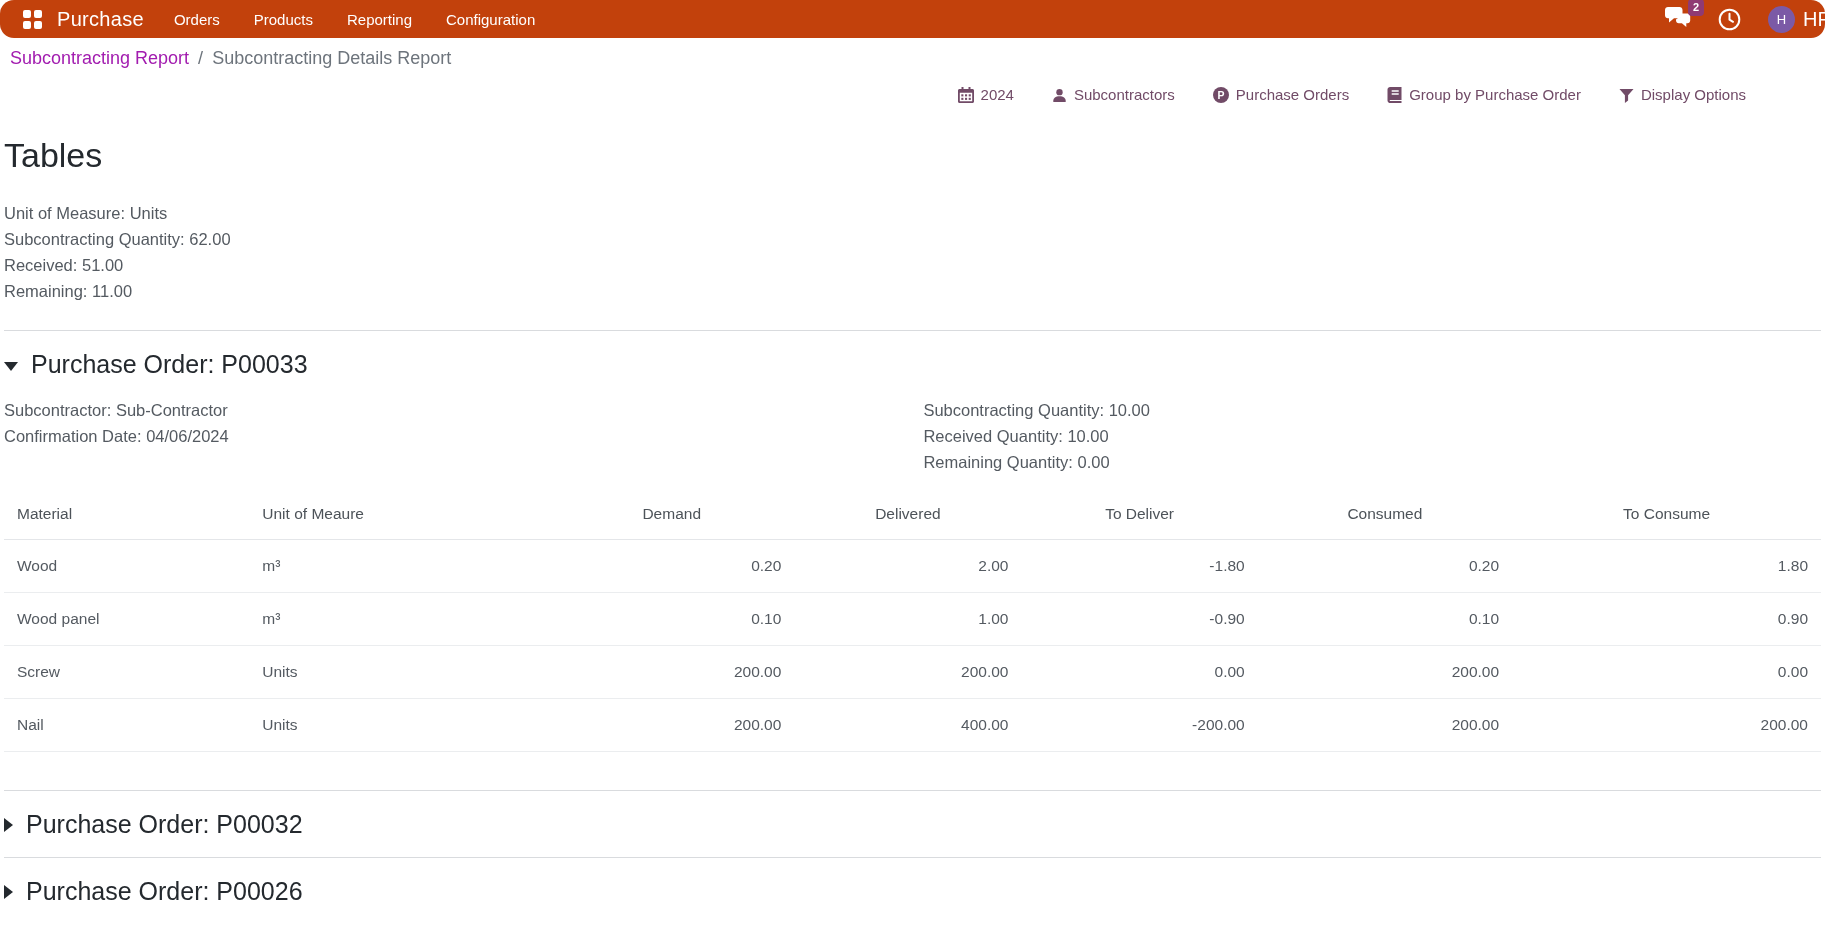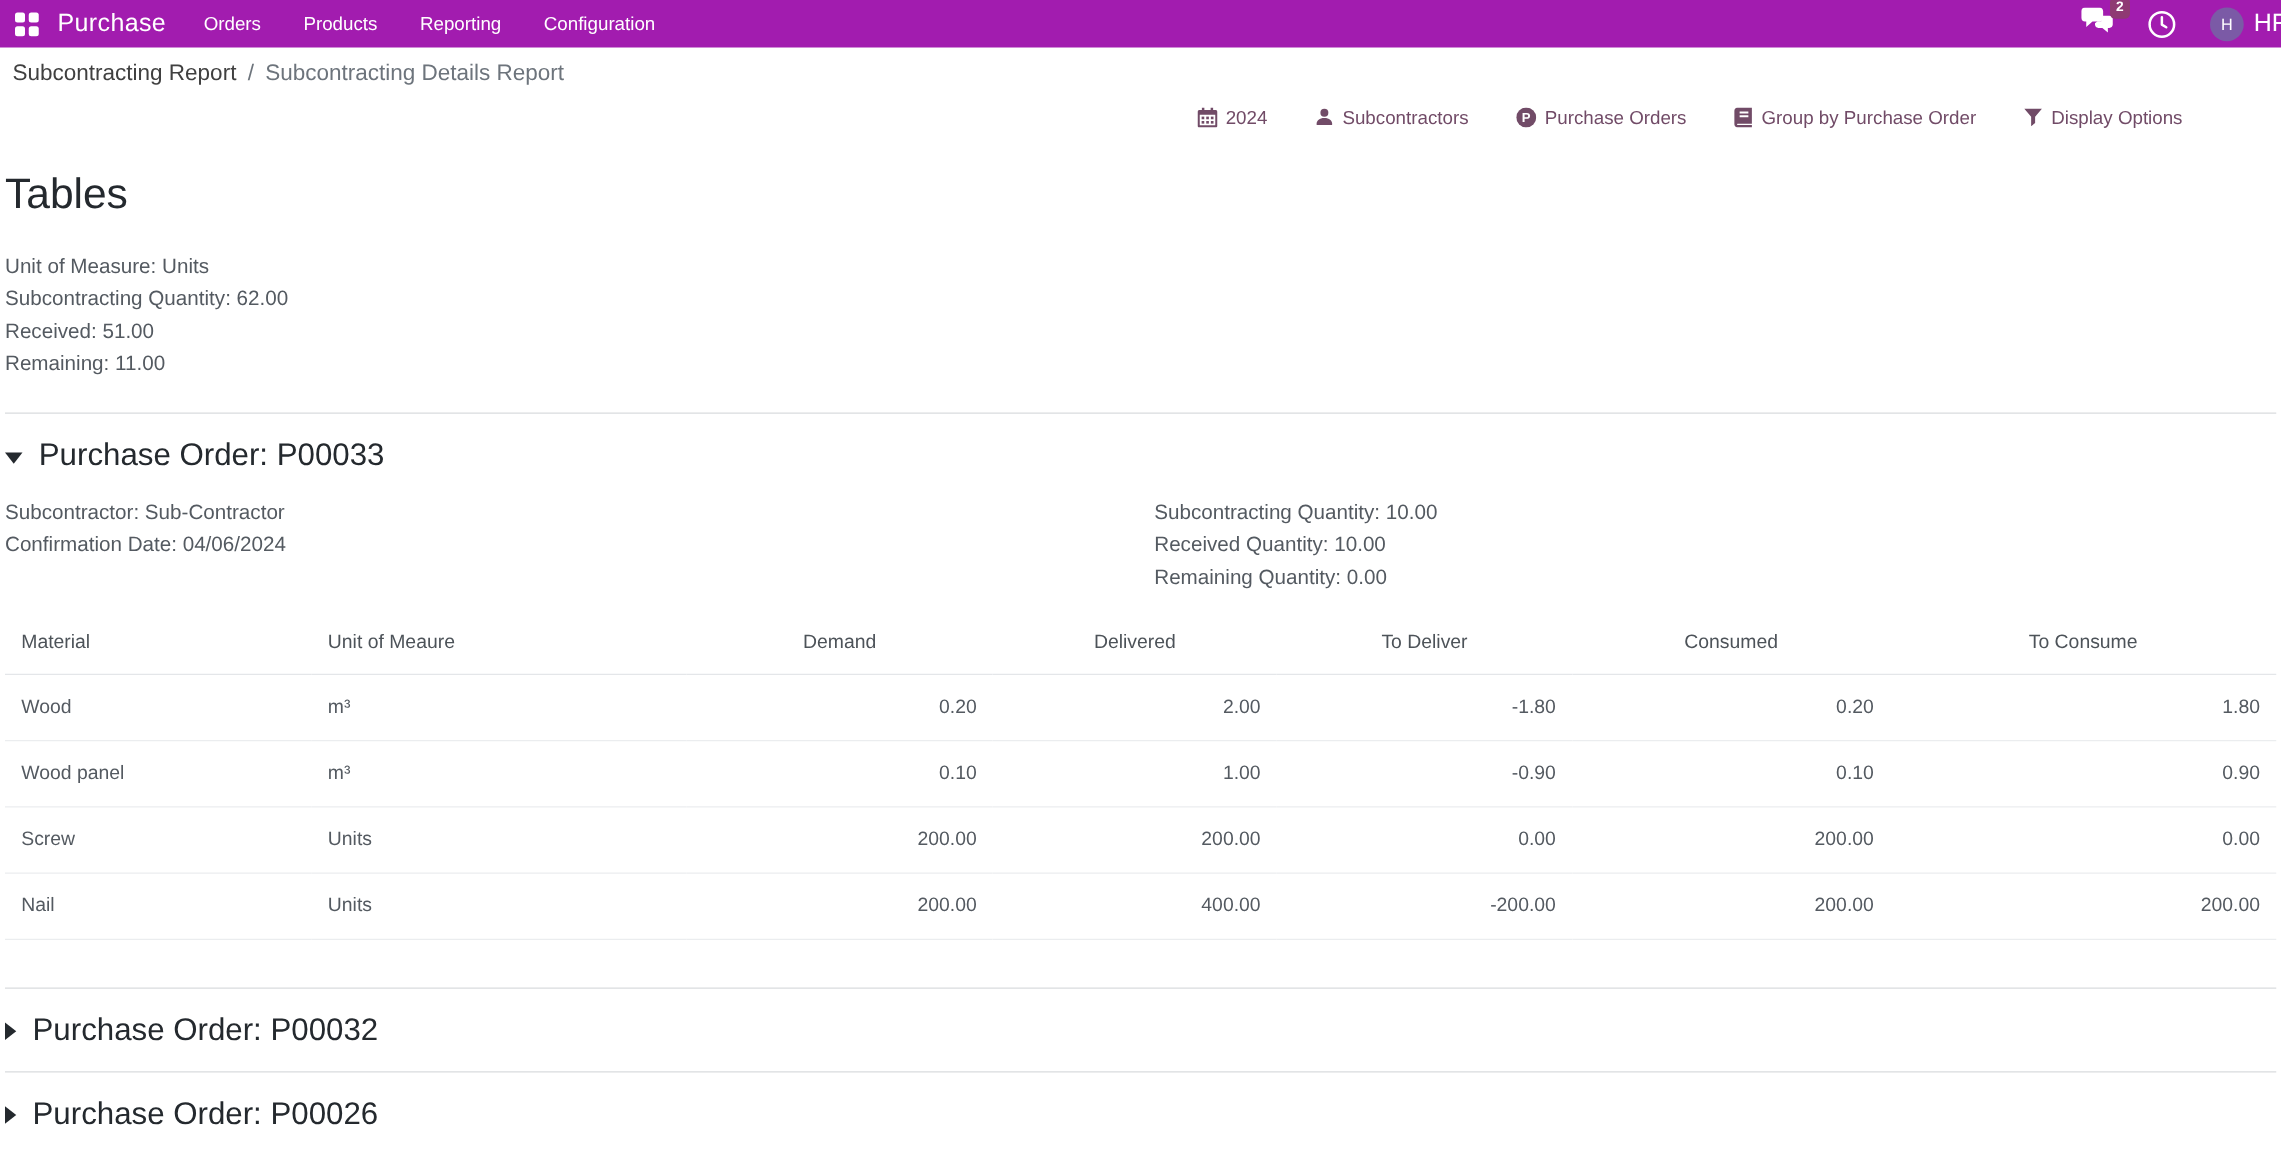--- a/index.html
+++ b/index.html
@@ -6,23 +6,24 @@
   html,body { margin:0; padding:0; }
   body {
     width:1825px; height:928px; overflow:hidden;
     background:#ffffff;
     font-family:"Liberation Sans", sans-serif;
     color:#545a61;
   }
 
   
   .navbar {
-    height:38px; background:#a21caf; color:#fff;
-    display:flex; align-items:center; padding:0 0 0 12px;
+    height:38px; background:#c2410c; color:#fff;
+    display:flex; align-items:center; padding:0 0 0 23px;
     white-space:nowrap;
+    border-radius:14px;
   }
   .grid-icon {
     display:grid; grid-template-columns:repeat(2,8px); grid-auto-rows:8px;
     gap:3px; margin-right:15px; cursor:pointer; flex:none;
   }
   .grid-icon i { background:#fff; border-radius:2px; display:block; }
   .brand { font-size:20px; font-weight:400; margin-right:30px; letter-spacing:.3px; cursor:pointer; }
   .nav-menu { display:flex; gap:34px; font-size:15px; }
   .nav-item { cursor:pointer; }
   .nav-right { margin-left:auto; display:flex; align-items:center; gap:27px; padding-right:0; }
@@ -36,31 +37,31 @@
   .user-wrap { display:flex; align-items:center; gap:8px; cursor:pointer; }
   .avatar {
     width:27px; height:27px; border-radius:50%; background:#7b5aa6;
     display:flex; align-items:center; justify-content:center;
     font-size:13px; color:#fff; flex:none;
   }
   .username { font-size:20px; width:22px; overflow:hidden; }
 
   
   .breadcrumb { padding:10px 10px 4px; font-size:18px; display:flex; gap:9px; align-items:baseline; }
-  .bc-link { color:#404040; cursor:pointer; }
+  .bc-link { color:#a21caf; cursor:pointer; }
   .bc-sep { color:#6d747c; }
   .bc-current { color:#6d747c; }
 
   
   .filter-bar {
     display:flex; justify-content:flex-end; align-items:center;
     gap:38px; padding:13px 79px 10px 0;
     color:#714b67; font-size:15px;
   }
-  .filter-item { display:flex; align-items:flex-start; gap:7px; cursor:pointer; }
+  .filter-item { display:flex; align-items:flex-end; gap:7px; cursor:pointer; }
   .filter-item svg { flex:none; }
 
   
   .content { padding:0 4px; }
   .report-title { font-size:34px; font-weight:400; color:#24292e; margin:23px 0 25px; }
   .summary-line, .info-line { font-size:16.5px; line-height:26px; color:#545a61; }
 
   .divider { border:0; border-top:1px solid #d9dbde; }
   .hr-1 { margin:26px 0 0; }
   .hr-2 { margin:38px 0 0; }

